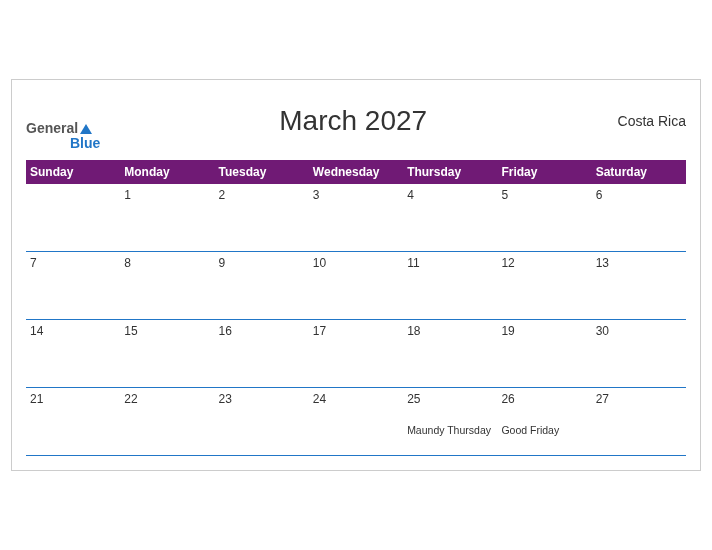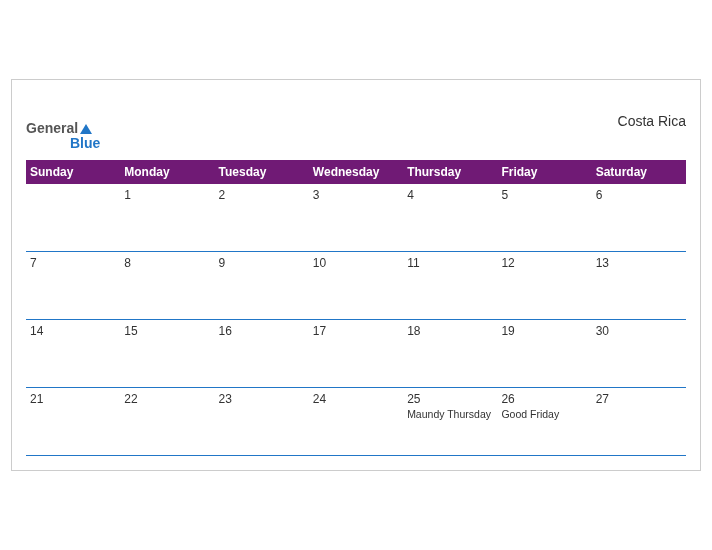--- a/index.html
+++ b/index.html
@@ -80,21 +80,21 @@
     .day-number {
       font-size: 12px;
       color: #333;
       display: block;
       margin-bottom: 2px;
     }
     .holiday-label {
       font-size: 10.5px;
       color: #333;
       display: block;
-      margin-top: 2px;
+      margin-top: 18px;
       line-height: 1.3;
     }
     .logo-row {
       display: flex;
       flex-direction: row;
       align-items: center;
       margin-top: 31px;
     }
     .logo-text-general {
       font-size: 14px;
@@ -115,20 +115,21 @@
   <div class="header">
 
     <div class="logo">
       <div class="logo-row">
         <span class="logo-text-general">General</span>
         <span class="logo-triangle"></span>
       </div>
       <span class="logo-text-blue">Blue</span>
     </div>
 
+    <div class="title">March 2027</div>
 
     <div class="country">Costa Rica</div>
   </div>
 
   <table class="calendar-table">
     <thead>
       <tr>
         <th>Sunday</th>
         <th>Monday</th>
         <th>Tuesday</th>

